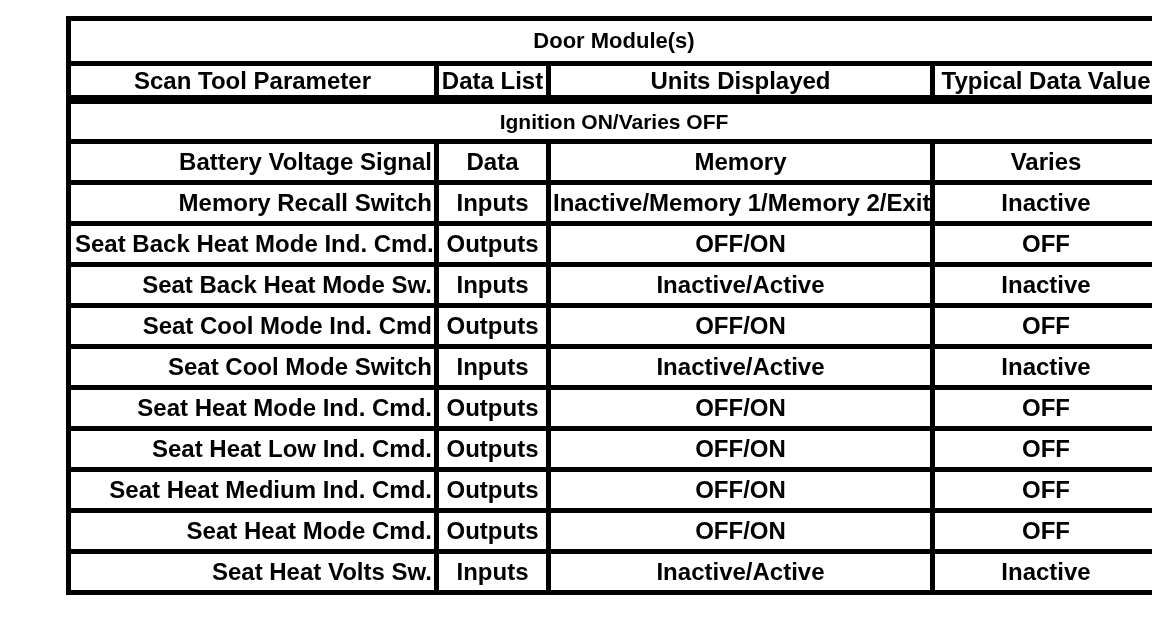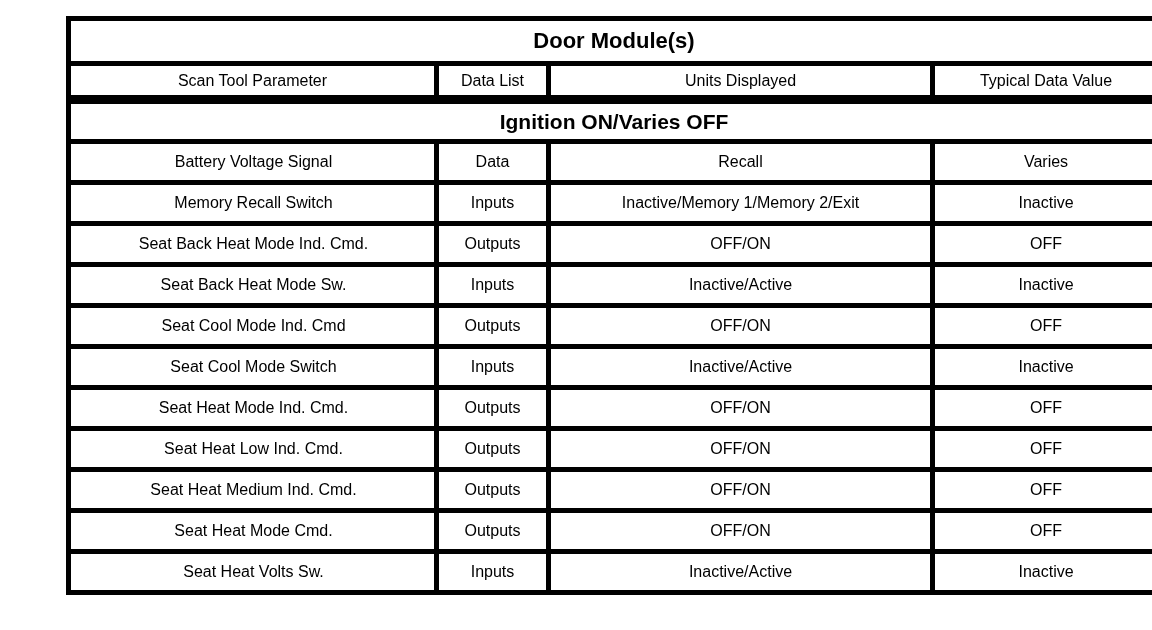--- a/index.html
+++ b/index.html
@@ -20,22 +20,22 @@
     position: absolute;
     left: 34px;
     top: 16px;
     width: 1091px;
     border-collapse: collapse;
     table-layout: fixed;
   }
   table.spec-table td, table.spec-table th {
     border: 5px solid #000000;
     background: #ffffff;
-    font-size: 16px;
-    font-weight: normal;
+    font-size: 24px;
+    font-weight: bold;
     text-align: center;
     vertical-align: middle;
     padding: 0 2px;
     overflow: hidden;
     white-space: nowrap;
   }
   tr.title-row td {
     height: 40px;
     font-size: 22px;
     font-weight: bold;
@@ -47,21 +47,21 @@
   tr.section-row td {
     height: 35px;
     font-size: 21px;
     font-weight: bold;
   }
   tr.data-row td {
     height: 36px;
     text-align: center;
   }
   tr.data-row td.param-cell {
-    text-align: center;
+    text-align: right;
     padding-left: 4px;
   }
   td.units-cell {
     padding: 0 1px;
   }
 </style>
 </head>
 <body>
 
 <div class="page">
@@ -82,21 +82,21 @@
         <td>Units Displayed</td>
         <td>Typical Data Value</td>
       </tr>
       <tr class="section-row">
         <td colspan="4">Ignition ON/Varies OFF</td>
       </tr>
 
       <tr class="data-row">
         <td class="param-cell">Battery Voltage Signal</td>
         <td>Data</td>
-        <td class="units-cell">Recall</td>
+        <td class="units-cell">Memory</td>
         <td>Varies</td>
       </tr>
       <tr class="data-row">
         <td class="param-cell">Memory Recall Switch</td>
         <td>Inputs</td>
         <td class="units-cell">Inactive/Memory 1/Memory 2/Exit</td>
         <td>Inactive</td>
       </tr>
       <tr class="data-row">
         <td class="param-cell">Seat Back Heat Mode Ind. Cmd.</td>

